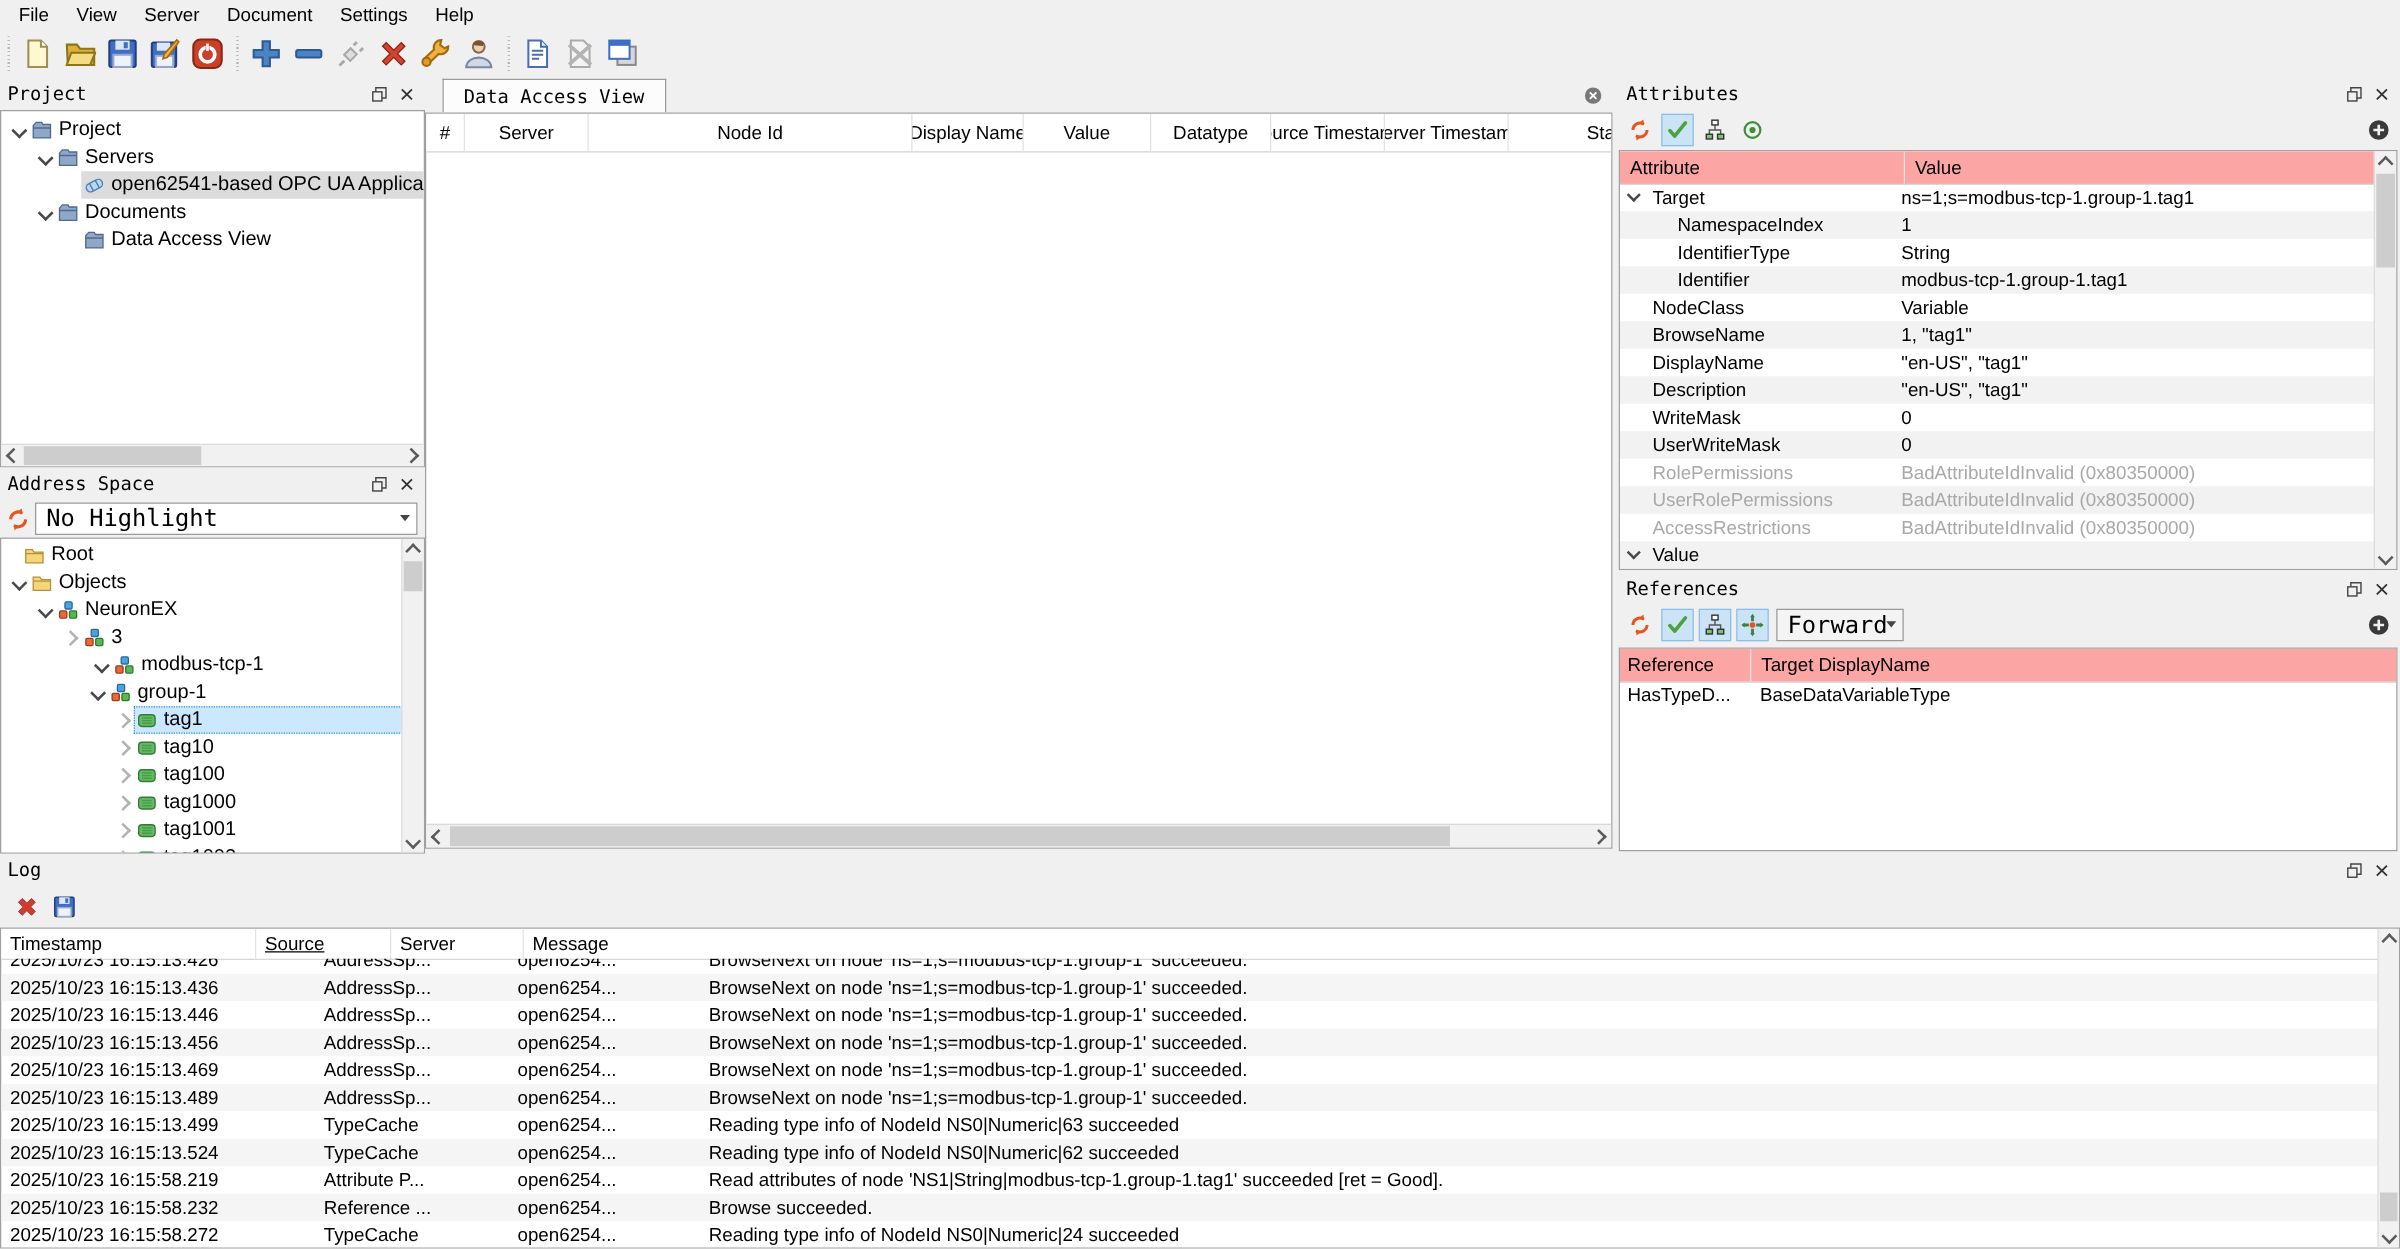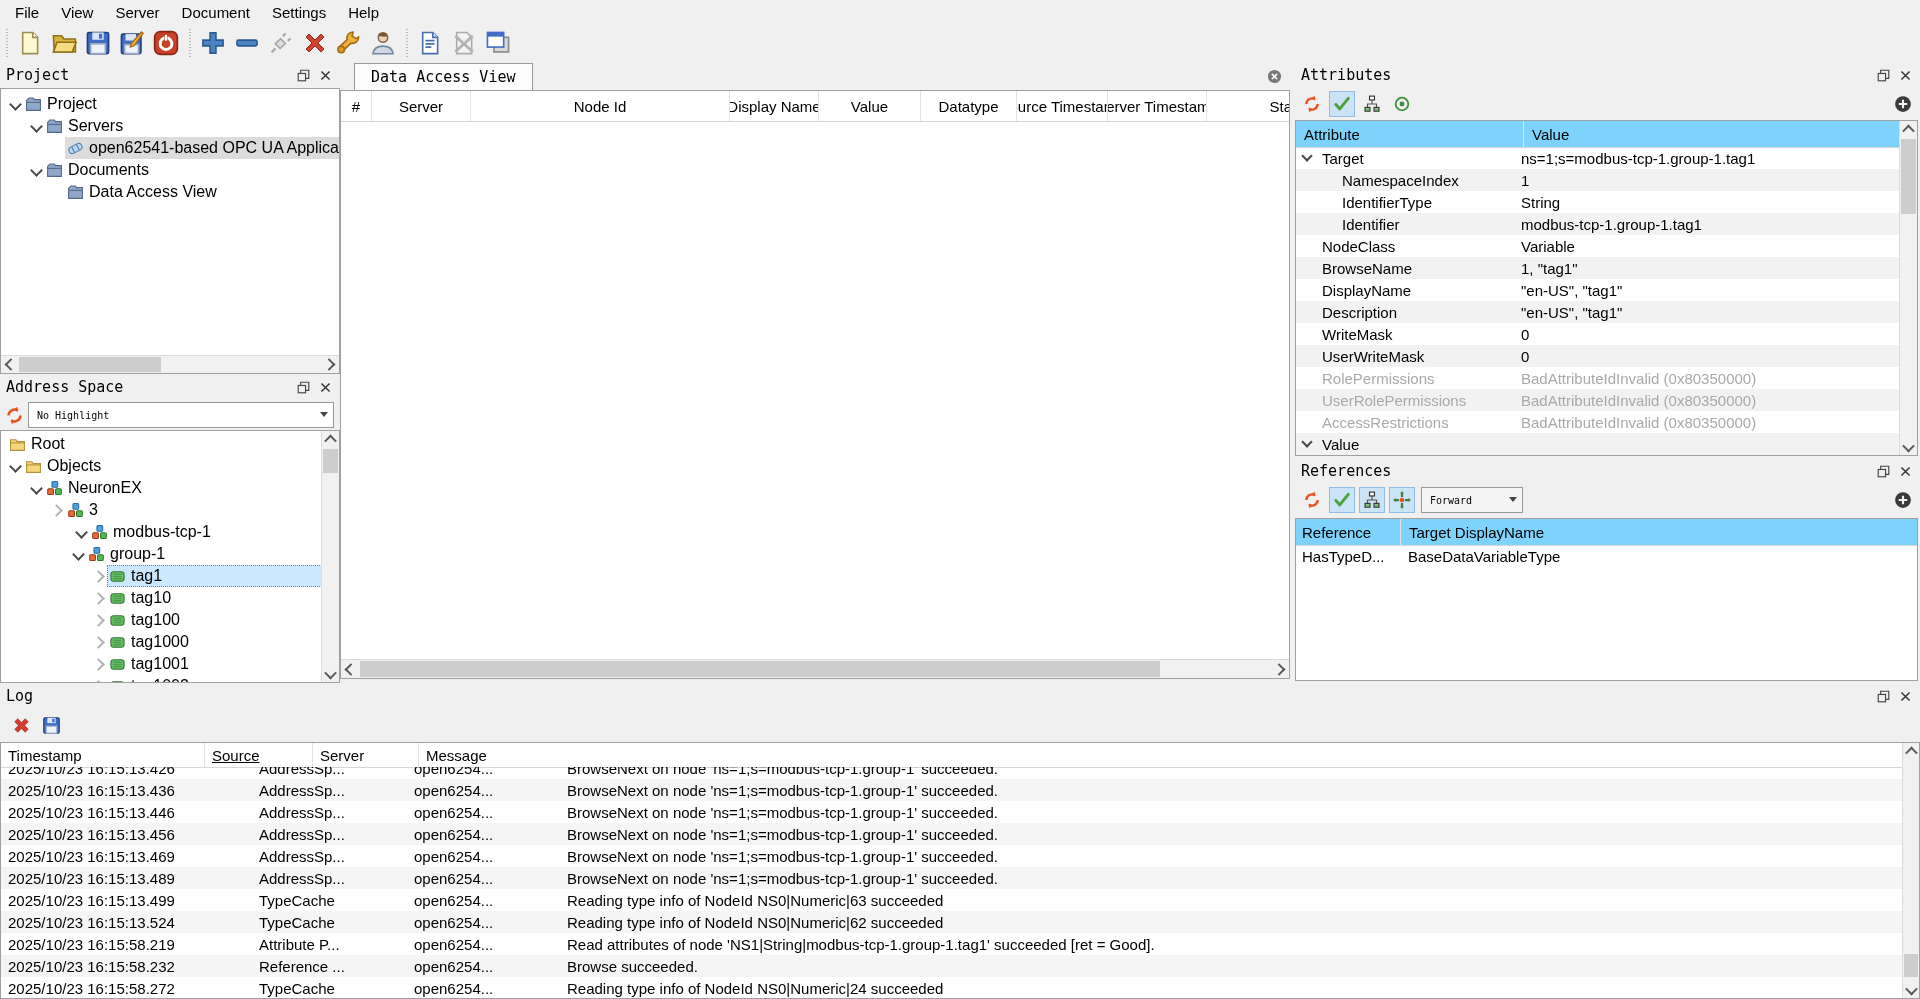--- a/index.html
+++ b/index.html
@@ -54,21 +54,21 @@
   #project-panel{left:0;top:62px;width:340px;height:312px;}
   #project-panel .frame{top:26px;}
   #project-tree{bottom:17px;}
   #project-hscroll{left:0;right:0;bottom:0;height:17px;border-top:1px solid #dcdcdc;}
 
   
   #addr-panel{left:0;top:374px;width:340px;height:309px;}
   .filter-row{position:absolute;left:0;right:0;top:26px;height:30px;display:flex;align-items:center;background:#f0f0f0;}
   .filter-row .icon svg{width:19px;height:19px;}
   .combo{height:24px;background:#fff;border:1px solid #999;display:flex;align-items:center;
-         font-size:10px;padding-left:8px;position:relative;}
+         font-size:19px;padding-left:8px;position:relative;}
   .combo .dd{position:absolute;right:5px;top:9px;width:0;height:0;border-left:4px solid transparent;
          border-right:4px solid transparent;border-top:5px solid #444;}
   #addr-combo{flex:1;margin-right:6px;}
   #addr-panel .frame{top:56px;}
   #addr-tree{right:17px;padding-top:2px;}
   #addr-vscroll{top:0;bottom:0;right:0;width:17px;border-left:1px solid #dcdcdc;}
 
   
   #center-panel{left:340px;top:62px;width:950px;height:621px;}
   .tabbar{position:absolute;left:0;top:0;right:0;height:28px;display:flex;align-items:flex-end;padding-left:14px;}
@@ -83,21 +83,21 @@
   #dav-hscroll{left:0;right:0;bottom:0;height:18px;border-top:1px solid #d9d9d9;}
 
   
   #attr-panel{left:1295px;top:62px;width:625px;height:396px;}
   .mini-toolbar{position:absolute;left:0;right:2px;top:26px;height:32px;display:flex;align-items:center;background:#f0f0f0;}
   .mbtn{width:26px;height:26px;display:flex;align-items:center;justify-content:center;margin-left:4px;}
   .mbtn svg{width:18px;height:18px;}
   .mbtn.hl{background:#cbe3f7;border:1px solid #8fbde4;width:24px;height:24px;}
   .mbtn.right{margin-left:auto;margin-right:2px;}
   #attr-panel .frame{top:58px;bottom:2px;right:2px;}
-  .grid-header{position:absolute;left:0;top:0;height:26px;display:flex;background:#7dd3fc;border-bottom:1px solid #d7d7d7;font-size:15px;}
+  .grid-header{position:absolute;left:0;top:0;height:26px;display:flex;background:#fca5a5;border-bottom:1px solid #d7d7d7;font-size:15px;}
   .grid-hcell{display:flex;align-items:center;padding-left:8px;border-right:1px solid #e4e4e4;overflow:hidden;white-space:nowrap;}
   .arows{position:absolute;left:0;right:17px;top:26px;bottom:0;overflow:hidden;}
   .arow{height:22px;display:flex;align-items:center;font-size:15px;white-space:nowrap;}
   .arow.alt{background:#f2f2f2;}
   .arow.gray{color:#a9a9a9;}
   .acell-n{width:219px;flex:none;display:flex;align-items:center;overflow:hidden;}
   .acell-v{flex:1;overflow:hidden;padding-left:6px;}
   .arow .chev{width:14px;margin-left:5px;}
   .arow .chev.exp::after{left:2px;top:2px;width:6px;height:6px;}
   #attr-vscroll{top:0;bottom:0;right:0;width:17px;border-left:1px solid #dcdcdc;}
@@ -350,21 +350,21 @@
             <path d="M10.4.6l.5 4-3.7-1.4z" fill="#e8541e"></path>
           </svg>
         </span>
       <div class="combo mono" id="addr-combo">
         <span>No Highlight</span>
         <span class="dd"></span>
       </div>
     </div>
     <div class="frame">
       <div class="tree" id="addr-tree">
-          <div class="trow" style="padding-left: 6px;">
+          <div class="trow" style="padding-left: 16px;">
             <span class="sel ">
               <span class="icon">
                 <svg viewBox="0 0 16 16">
                   <path d="M1.5 3.5h5l1.2 1.8h6.8v8.2H1.5z" fill="#f5d77a" stroke="#b5913a"></path>
                   <path d="M1.5 6.5h13" stroke="#b5913a"></path>
                 </svg>
               </span>
               <span class="tlabel">Root</span>
             </span>
           </div>

